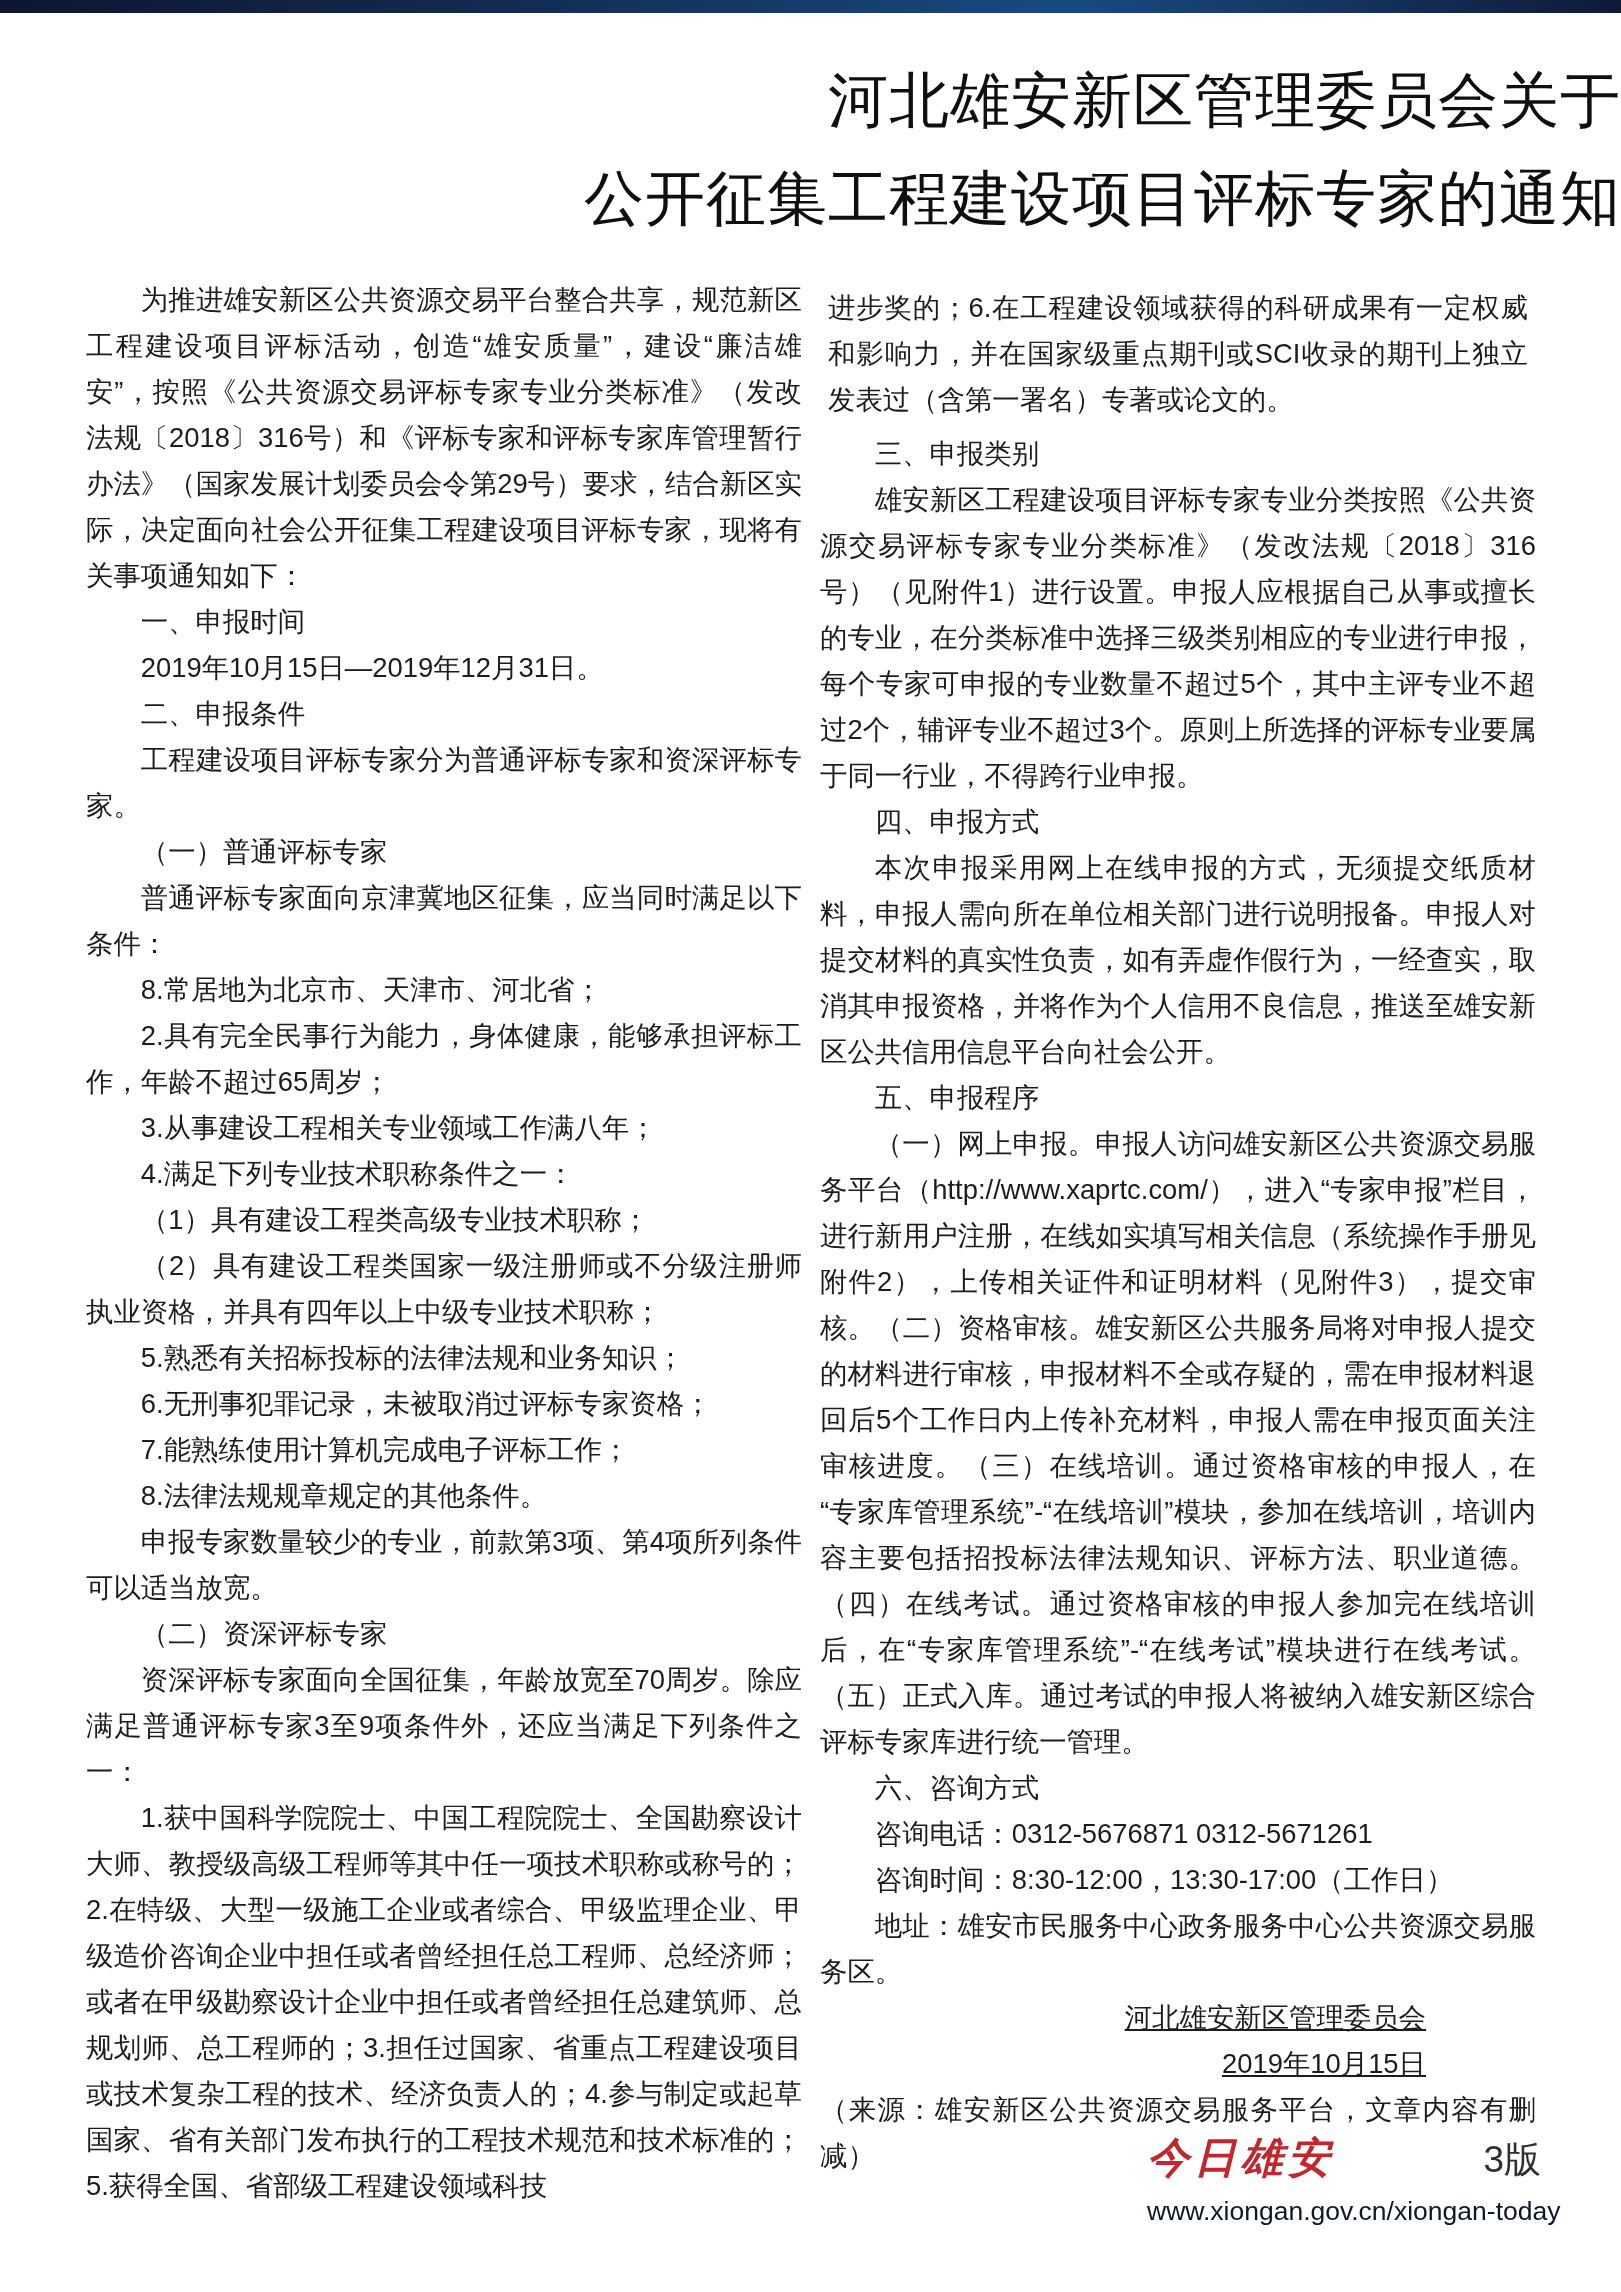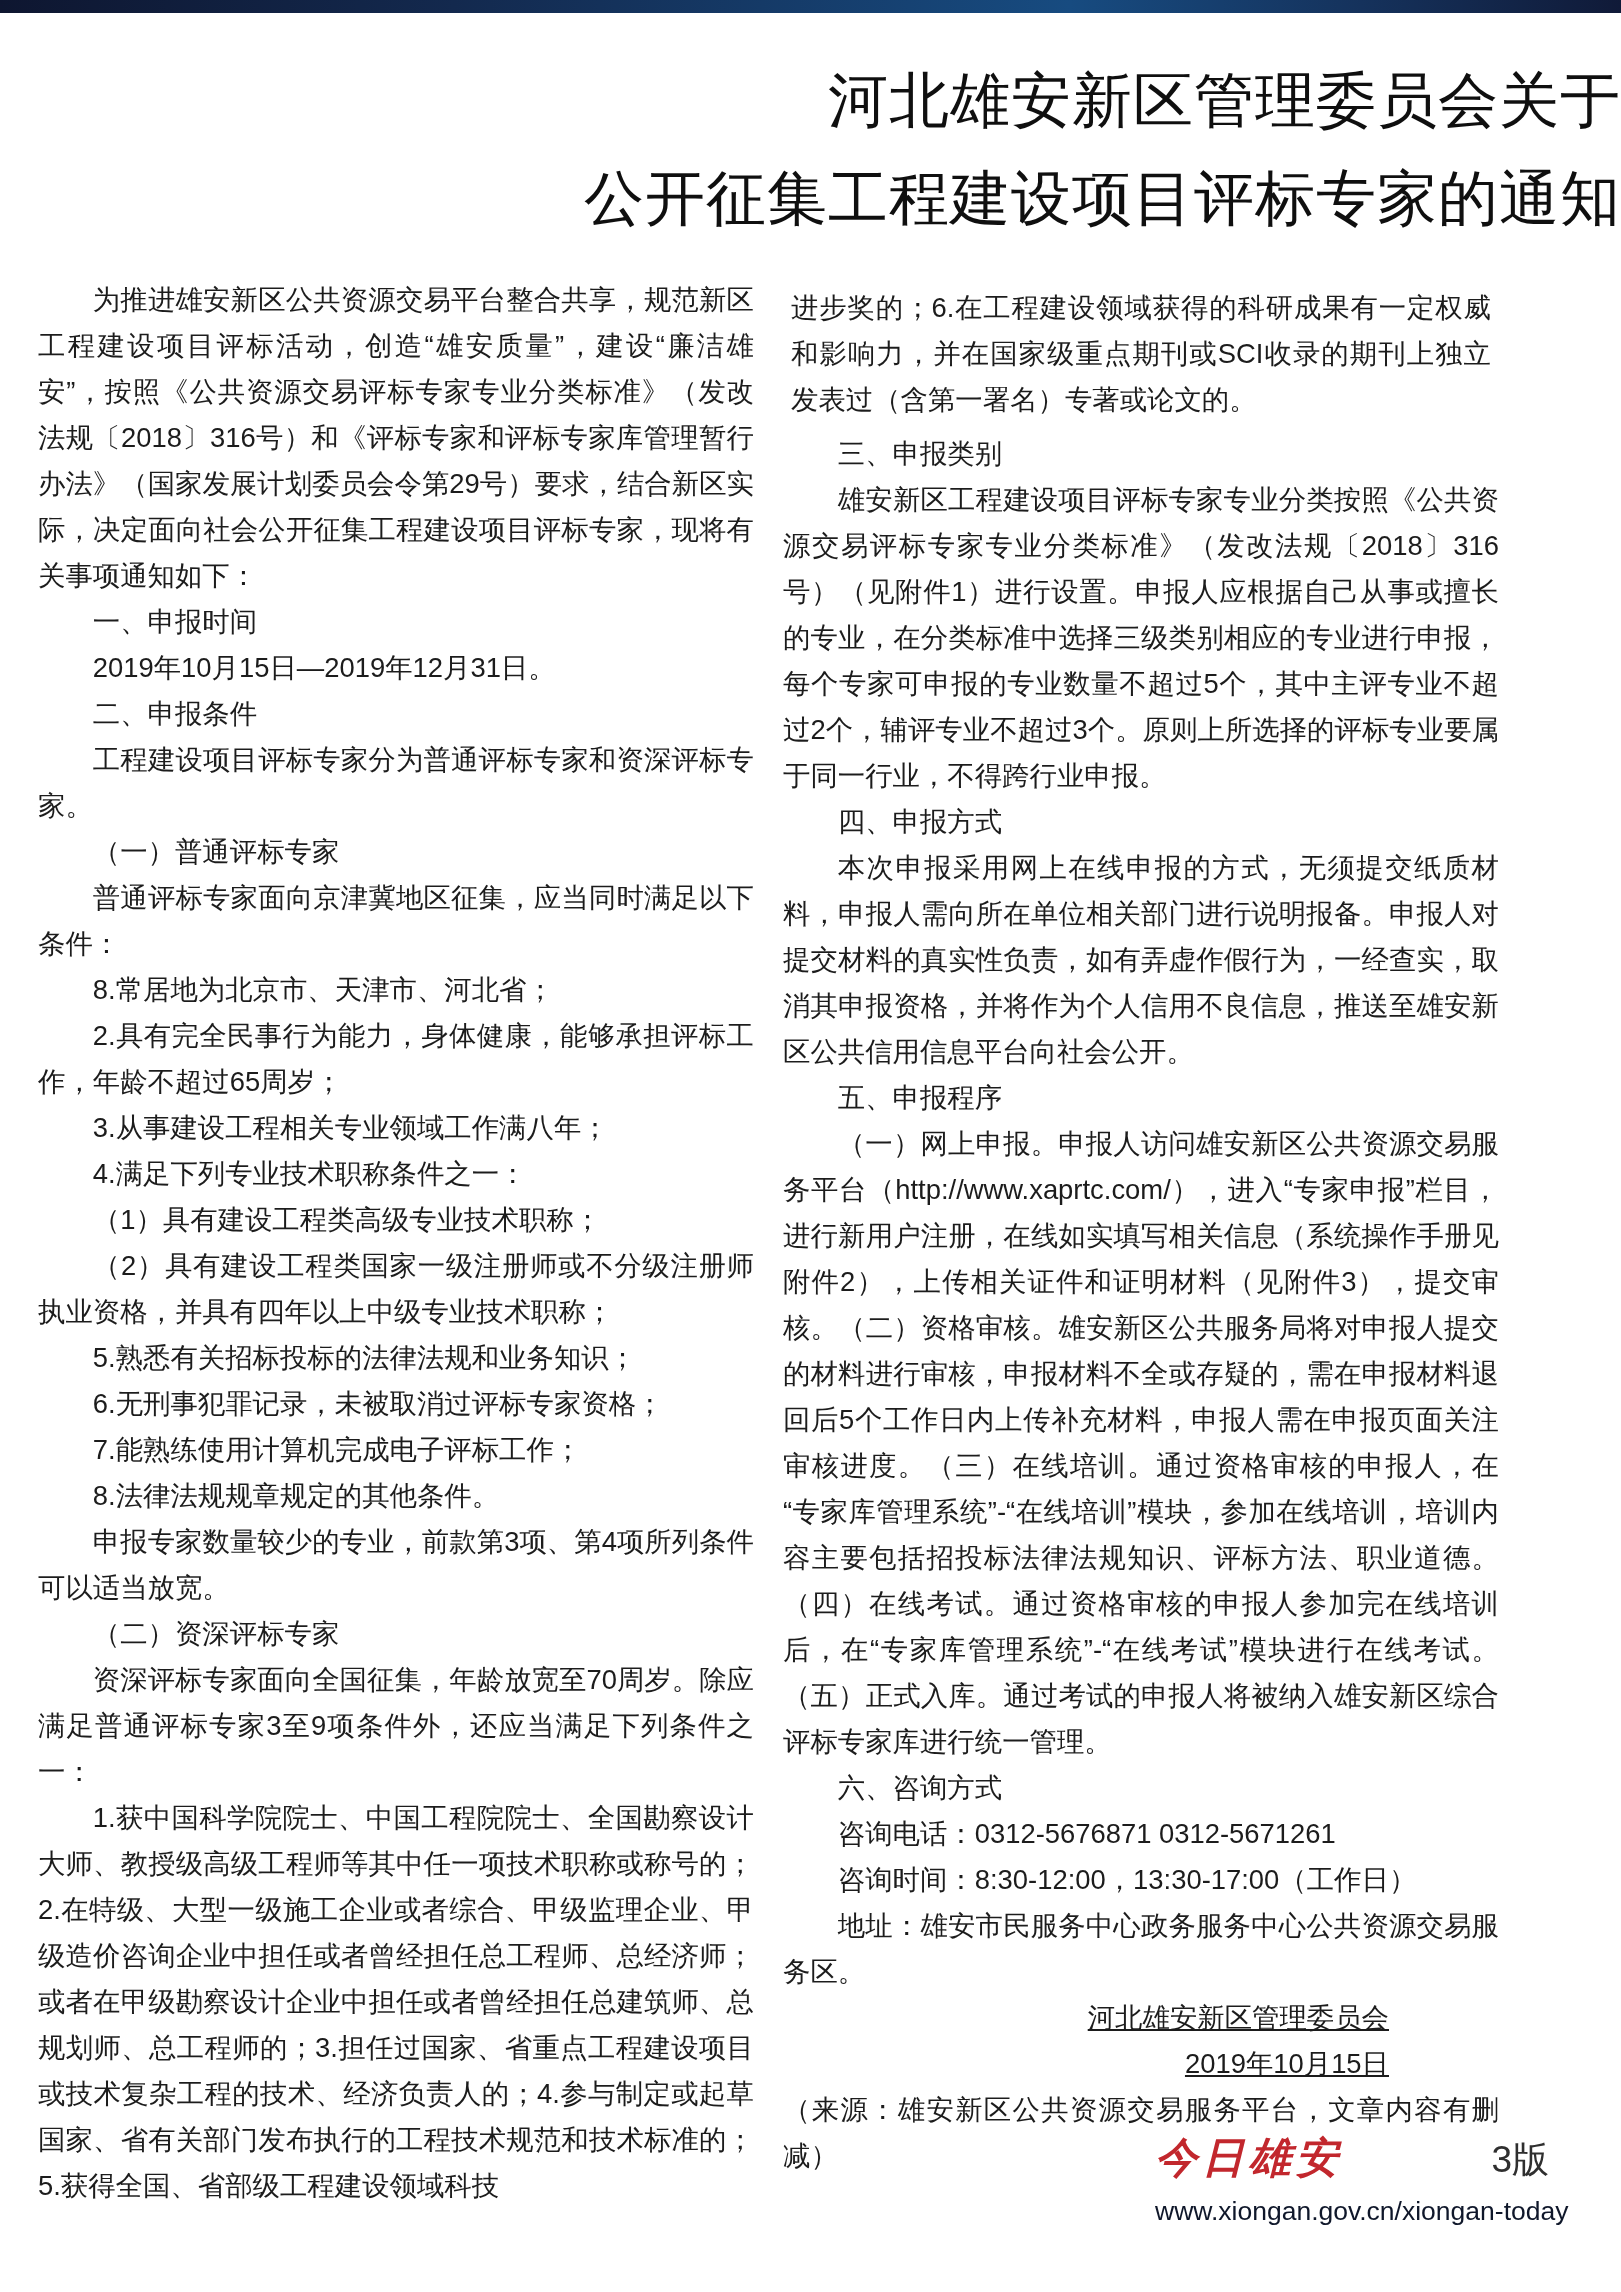--- a/index.html
+++ b/index.html
@@ -24,39 +24,39 @@
   }
   .title-line {
     font-size: 60px;
     line-height: 98px;
     font-weight: 400;
     color: #0f0f0f;
     letter-spacing: 1px;
   }
   .content {
     display: flex;
-    gap: 29px;
-    padding: 29px 84px 0 38px;
+    gap: 18px;
+    padding: 29px 84px 0 86px;
   }
   .col {
     width: 716px;
     flex: 0 0 716px;
     font-size: 27.4px;
     line-height: 46px;
     text-align: justify;
     text-justify: inter-ideograph;
   }
   .p   { margin: 0; text-indent: 2em; }
   .cont{ margin: 8px; text-indent: 0; }
   .sig { margin: 0; text-align: right; padding-right: 110px; text-indent: 0; text-decoration: underline; }
   .src { margin: 0; text-indent: 0; }
   .footer {
     position: absolute;
     top: 2137px;
-    right: 72px;
+    right: 80px;
     width: 394px;
   }
   .footer-row {
     display: flex;
     justify-content: space-between;
     align-items: baseline;
   }
   .logo {
     color: #c2272d;
     font-size: 42px;

